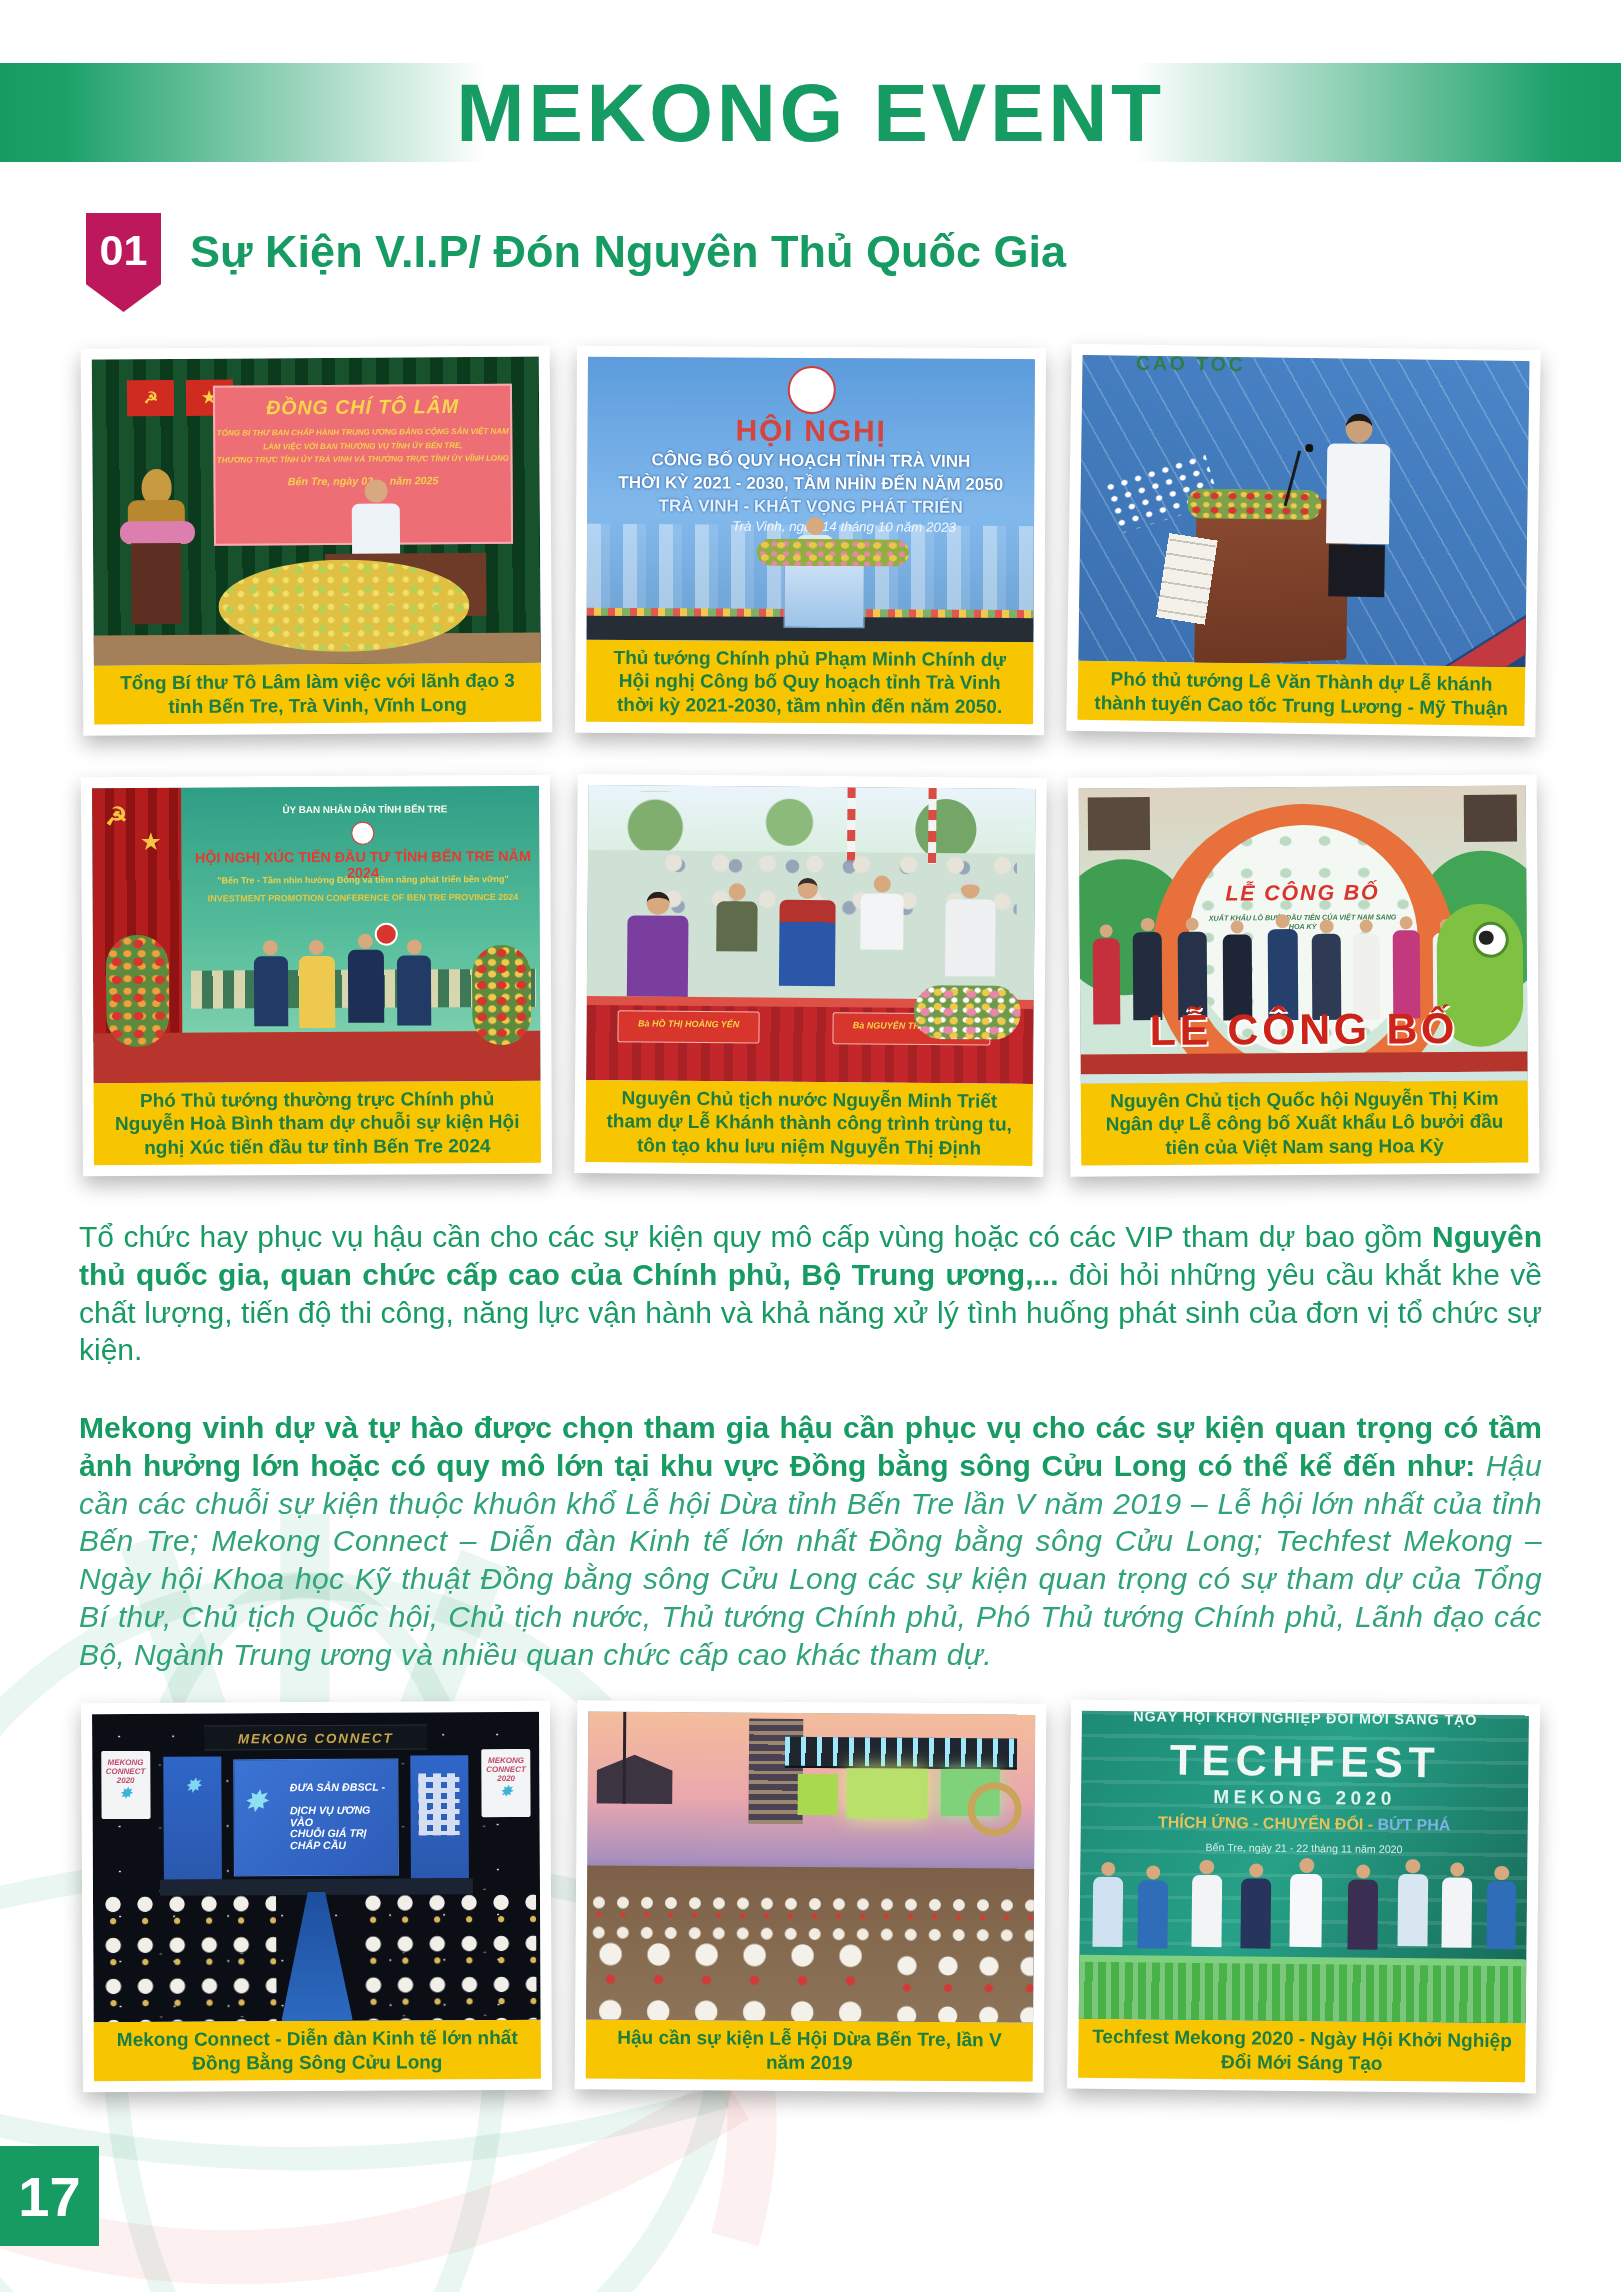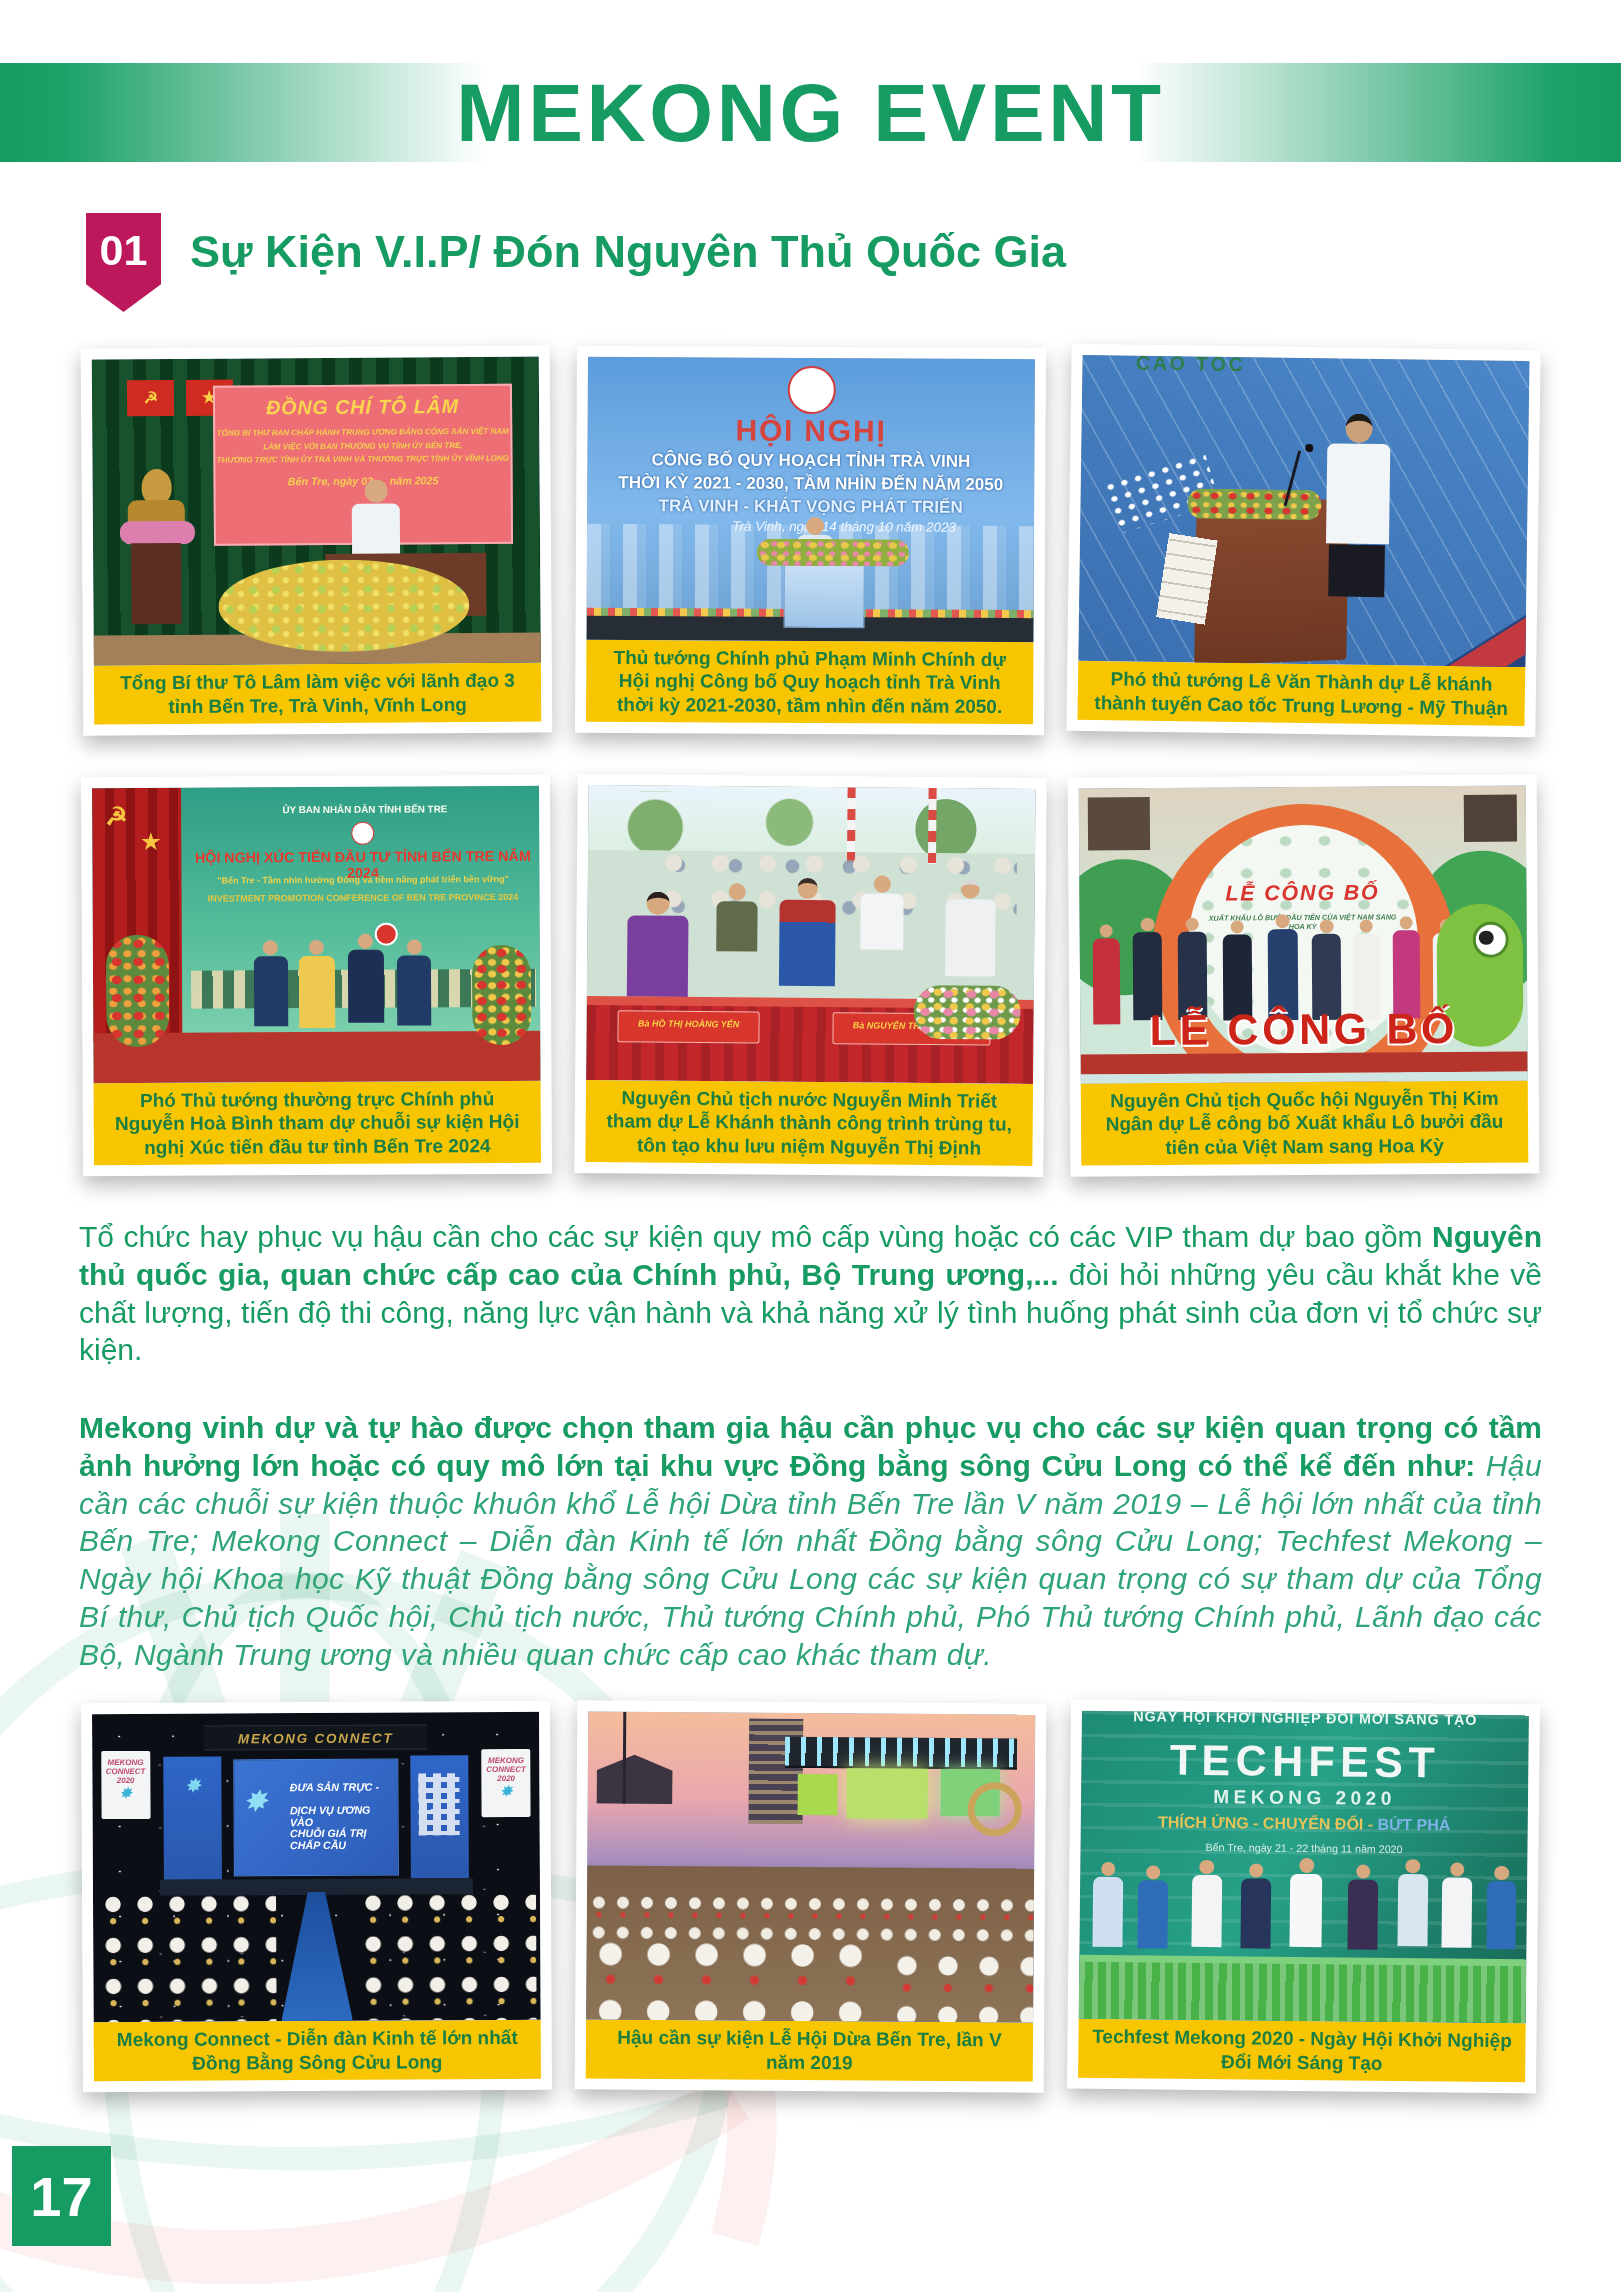--- a/index.html
+++ b/index.html
@@ -24,21 +24,21 @@
         color:#169B62;text-align:justify;z-index:2;}
   .para strong{font-weight:bold;}
   .para em{font-style:italic;color:#2FA577;letter-spacing:0.4px;}
   i,b,span.pe{box-sizing:border-box;}
   .photo i,.photo b,.photo span{position:absolute;display:block;}
   .ot{font-weight:bold;text-align:center;}
   .pe .hd{position:static;display:block;margin:0 auto;border-radius:50%;background:#d8a87f;}
   .pe .bd{position:static;display:block;margin:0.9px auto 0;border-radius:7.2px 7.2px 0 0;}
   .pagenum{position:absolute;left:0;top:2146px;width:99px;height:100px;background:#169B62;
            color:#fff;font-size:56px;font-weight:800;display:flex;align-items:center;
-           justify-content:center;z-index:3;margin-left:12px;}
+           justify-content:center;z-index:3;}
   .logo{position:absolute;left:1191px;top:2119px;width:358px;z-index:3;}
   .logo-row{display:flex;align-items:center;justify-content:flex-end;color:#169B62;
             font-weight:800;font-size:59px;line-height:1;letter-spacing:0.9px;}
   .logo-sub{text-align:right;font-size:25px;font-weight:800;letter-spacing:6.3px;color:#169B62;margin-top:3.6px;}
   .logo-tag{text-align:right;font-size:14.3px;font-weight:bold;color:#2F5FA5;letter-spacing:0.5px;
             margin-top:9px;white-space:nowrap;}
   .wm{position:absolute;left:-125px;top:1505px;z-index:0;}
 </style>
 </head>
 <body>
@@ -291,21 +291,21 @@
           <b class="ot" style="position:static;display:block;color:#3bb3d8;font-size:14.3px">✸</b>
         </i>
       <i style="left:16%;top:14%;width:13%;height:40%;background:linear-gradient(180deg,#2f66c8,#2a58ae);text-align:center">
           <b class="ot" style="position:static;display:block;margin-top:18px;color:#7fd8f0;font-size:18px">✸</b>
         </i>
       <i style="right:16%;top:14%;width:13%;height:40%;background:linear-gradient(180deg,#2f66c8,#2a58ae)">
           <i style="left:15%;top:15%;width:70%;height:50%;background-image:repeating-linear-gradient(0deg,#fff 0 4.5px,transparent 4.5px 10.7px),repeating-linear-gradient(90deg,#fff 0 8px,transparent 8px 14.3px);opacity:.8"></i>
         </i>
       <i style="left:31.5%;top:15%;width:37%;height:38%;background:linear-gradient(135deg,#3b74d4,#2d5cb8);border:0.9px solid #4b84e0">
         <b class="ot" style="left:6%;top:22%;color:#8fe0f4;font-size:27px">✸</b>
-        <b class="ot" style="left:34%;top:18%;right:3%;text-align:left;color:#fff;font-size:10.7px">ĐƯA SẢN TRỰC -</b>
+        <b class="ot" style="left:34%;top:18%;right:3%;text-align:left;color:#fff;font-size:10.7px">ĐƯA SẢN ĐBSCL -</b>
         <b class="ot" style="left:34%;top:38%;right:3%;text-align:left;color:#fff;font-size:10.7px">DỊCH VỤ ƯƠNG VÀO</b>
         <b class="ot" style="left:34%;top:58%;right:3%;text-align:left;color:#fff;font-size:10.7px">CHUỖI GIÁ TRỊ CHẤP CẦU</b>
       </i>
       <i style="left:15%;top:54%;width:70%;height:5%;background:#1a2433"></i>
       <i style="left:42%;bottom:0;width:16%;height:42%;background:linear-gradient(180deg,#1d4f9e,#2c6ac0);clip-path:polygon(38% 0,62% 0,100% 100%,0 100%)"></i>
       <i style="left:1%;bottom:0;width:40%;height:43%;background-image:radial-gradient(circle at 50% 35%,#f2efe8 7.2px,transparent 8px),radial-gradient(circle at 50% 76%,#d9b65a 2.7px,transparent 3.6px);background-size:32px 41px"></i>
       <i style="right:1%;bottom:0;width:40%;height:43%;background-image:radial-gradient(circle at 50% 35%,#f2efe8 7.2px,transparent 8px),radial-gradient(circle at 50% 76%,#d9b65a 2.7px,transparent 3.6px);background-size:32px 41px"></i>
     </div>
     <div class="caption">Mekong Connect - Diễn đàn Kinh tế lớn nhất Đồng Bằng Sông Cửu Long</div>
   </div>

